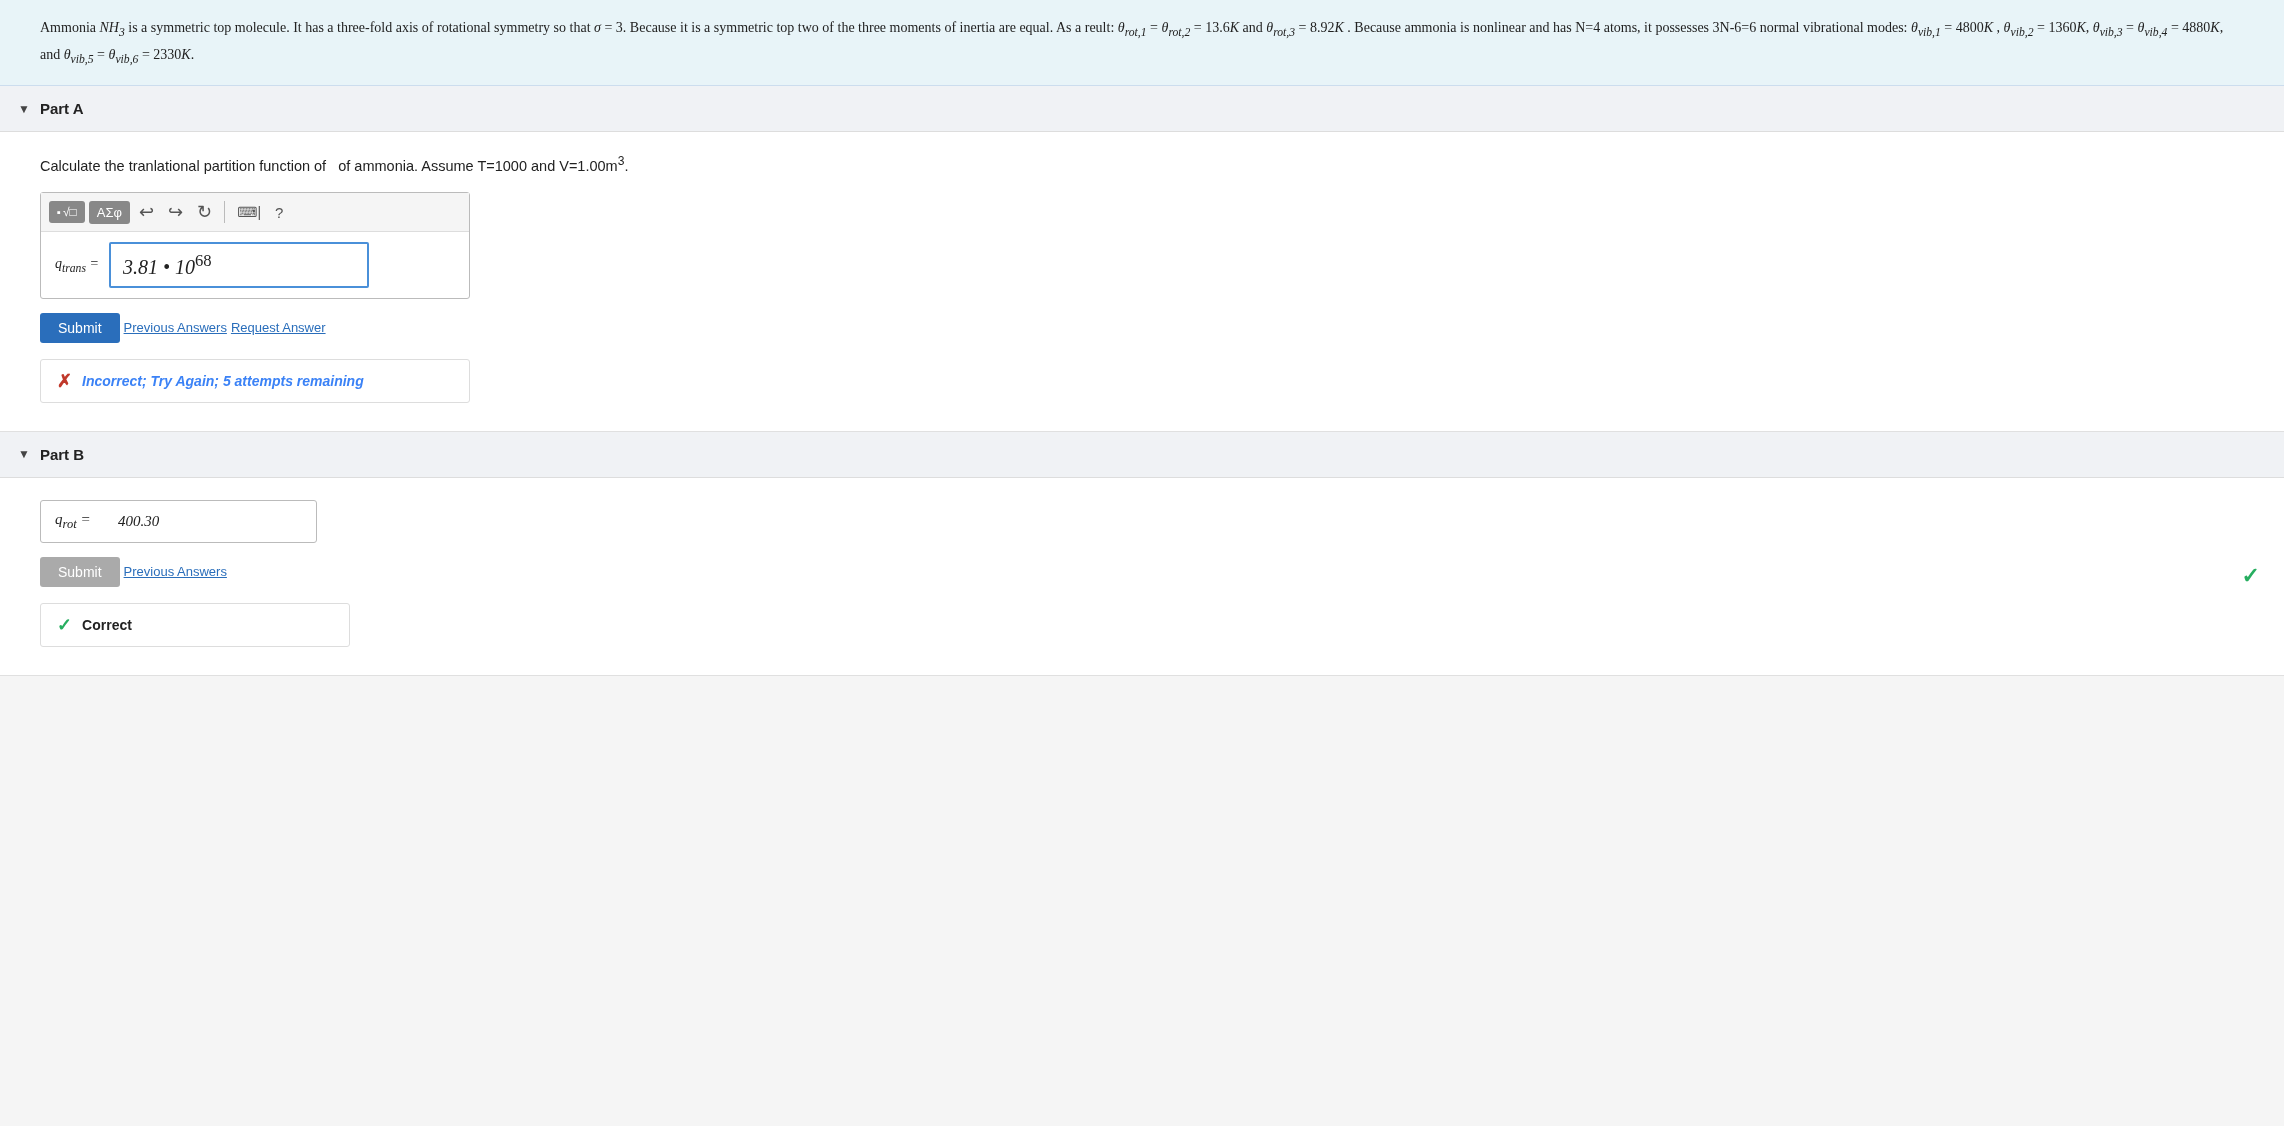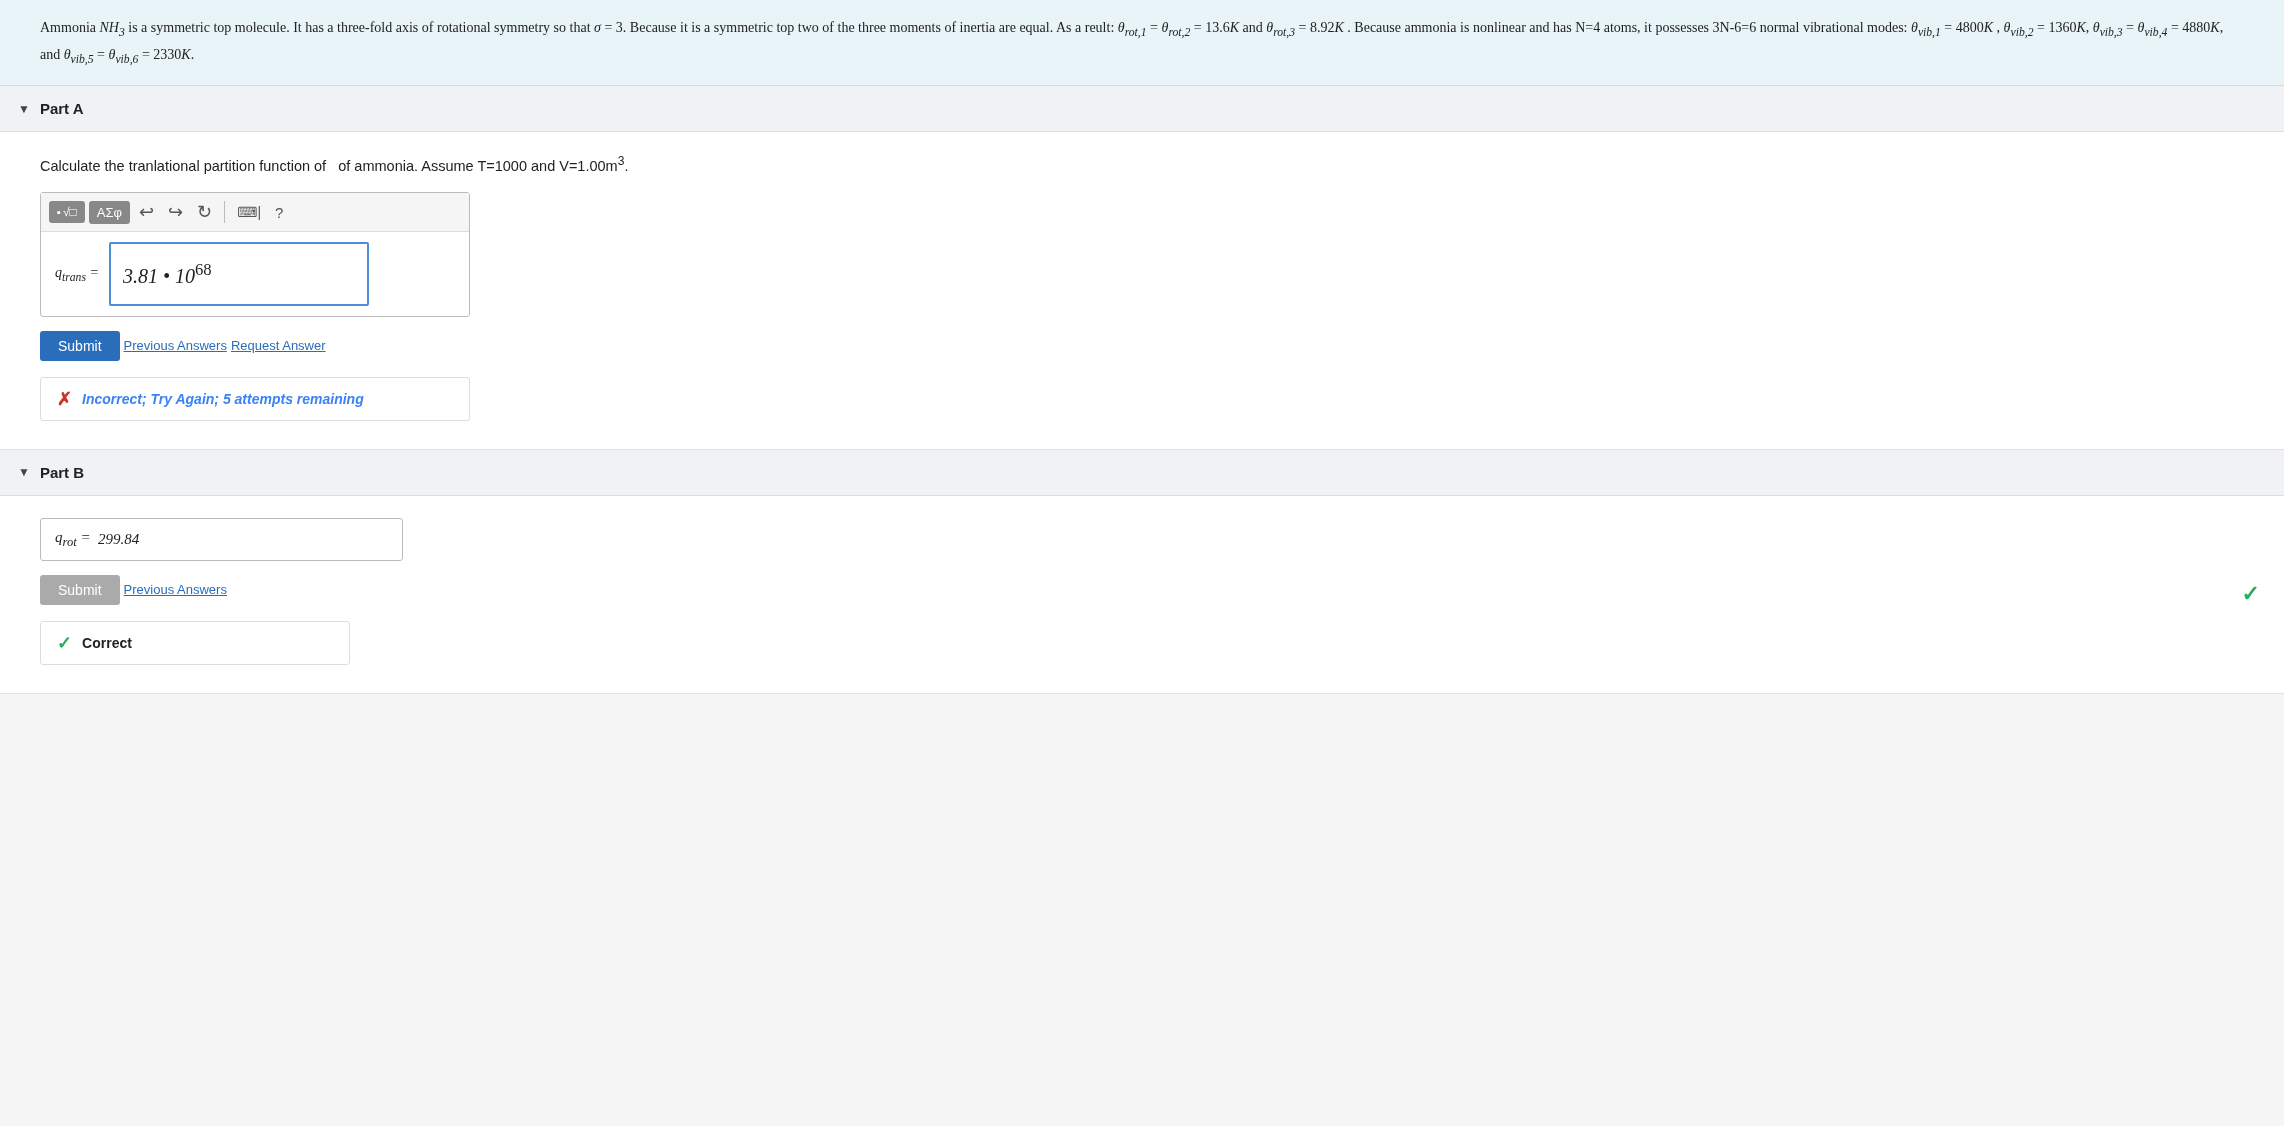--- a/index.html
+++ b/index.html
@@ -202,41 +202,42 @@
       transform: translateY(-50%);
       color: #27ae60;
       font-size: 22px;
       font-weight: bold;
     }
 
     
     .math-display-input {
       border: 2px solid #4a90d9;
       border-radius: 2px;
-      padding: 16px 12px;
+      padding: 7px 12px;
       min-width: 260px;
       font-size: 20px;
       font-style: italic;
       color: #222;
       background: #fff;
     }
 
     
     .readonly-input-row {
       display: flex;
       align-items: center;
       border: 1px solid #bbb;
       border-radius: 3px;
       padding: 10px 14px;
-      width: 363px;
+      width: 277px;
       background: #fff;
       font-size: 15px;
       font-style: italic;
       color: #222;
       margin-bottom: 0;
+      gap: 20px;
     }
 
     .part-b-body {
       padding: 22px 40px 28px 40px;
       position: relative;
     }
 
     sup { font-style: normal; }
     sub { font-style: italic; }
   </style>
@@ -315,21 +316,21 @@
   </div>
   <div class="part-b-body">
 
     <div class="checkmark-corner">✓</div>
 
 
     <div class="readonly-input-row">
       <span>
         <i>q</i><sub>rot</sub> = &nbsp;
       </span>
-      <span>299.84</span>
+      <span>400.30</span>
     </div>
 
     <div class="submit-row" style="margin-top: 14px;">
       <button class="submit-btn" disabled="" style="background:#aaa; cursor:default;">Submit</button>
       <button class="link-btn">Previous Answers</button>
     </div>
 
     <div class="result-box correct" style="margin-top: 16px; width: 310px;">
       <span class="result-icon-check">✓</span>
       <span class="result-text-correct">Correct</span>

